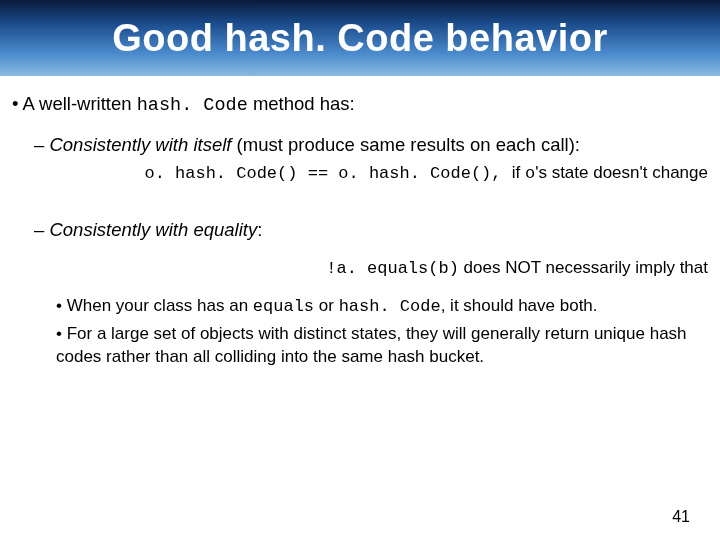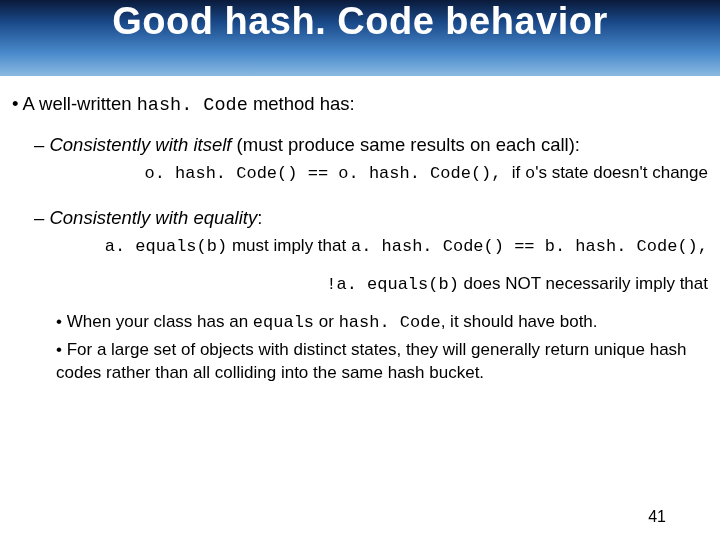--- a/index.html
+++ b/index.html
@@ -10,21 +10,21 @@
     font-family: Arial, Helvetica, sans-serif;
     color: #000;
     position: relative;
     overflow: hidden;
   }
   .title-bar {
     width: 100%;
     height: 76px;
     background: linear-gradient(to bottom, #0a1a3a 0%, #1a4a8a 30%, #4a8acc 70%, #8abae0 100%);
     display: flex;
-    align-items: flex-start;
+    align-items: center;
     justify-content: center;
   }
   .title-bar h1 {
     color: #fff;
     font-size: 38px;
     font-weight: bold;
     letter-spacing: 0.5px;
   }
   .content {
     padding: 14px 12px 0 12px;
@@ -57,21 +57,21 @@
   }
   .code {
     font-family: "Courier New", monospace;
   }
   .italic {
     font-style: italic;
   }
   .slide-number {
     position: absolute;
     bottom: 14px;
-    right: 54px;
+    right: 30px;
     font-size: 16px;
     color: #000;
   }
   .sp { display: inline; }
 </style>
 </head>
 <body>
 
 <div class="title-bar">
   <h1>Good hash. Code behavior</h1>
@@ -83,25 +83,22 @@
     <span class="sp">A well-written </span><span class="sp code">hash. Code</span><span class="sp"> method has:</span>
   </div>
 
   <div class="bullet-l2">
     <span class="sp italic">Consistently with itself</span><span class="sp">   (must produce same results on each call):</span>
   </div>
   <div class="bullet-l3">
     <span class="sp code">o. hash. Code() == o. hash. Code(), </span><span class="sp">if </span><span class="sp code">o</span><span class="sp">'s state doesn't change</span>
   </div>
 
-  <div class="bullet-l2" style="margin-top:20px">
+  <div class="bullet-l2" style="margin-top:32px">
     <span class="sp italic">Consistently with equality</span><span class="sp">:</span>
-  </div>
-  <div class="bullet-l3">
-    <span class="sp code">a. equals(b)</span><span class="sp"> must imply that </span><span class="sp code">a. hash. Code() == b. hash. Code(),</span>
   </div>
   <div class="bullet-l3" style="margin-top:14px">
     <span class="sp code">!a. equals(b)</span><span class="sp">  does NOT necessarily imply that</span>
   </div>
   <div class="bullet-l3-bullet" style="margin-top:14px">
     <span class="sp">When your class has an </span><span class="sp code">equals</span><span class="sp"> or </span><span class="sp code">hash. Code</span><span class="sp">, it should have both.</span>
   </div>
 
   <div class="bullet-l3-bullet">
     <span class="sp">For a large set of objects with distinct states, they will generally return unique hash codes rather than all colliding into the same hash bucket.</span>

